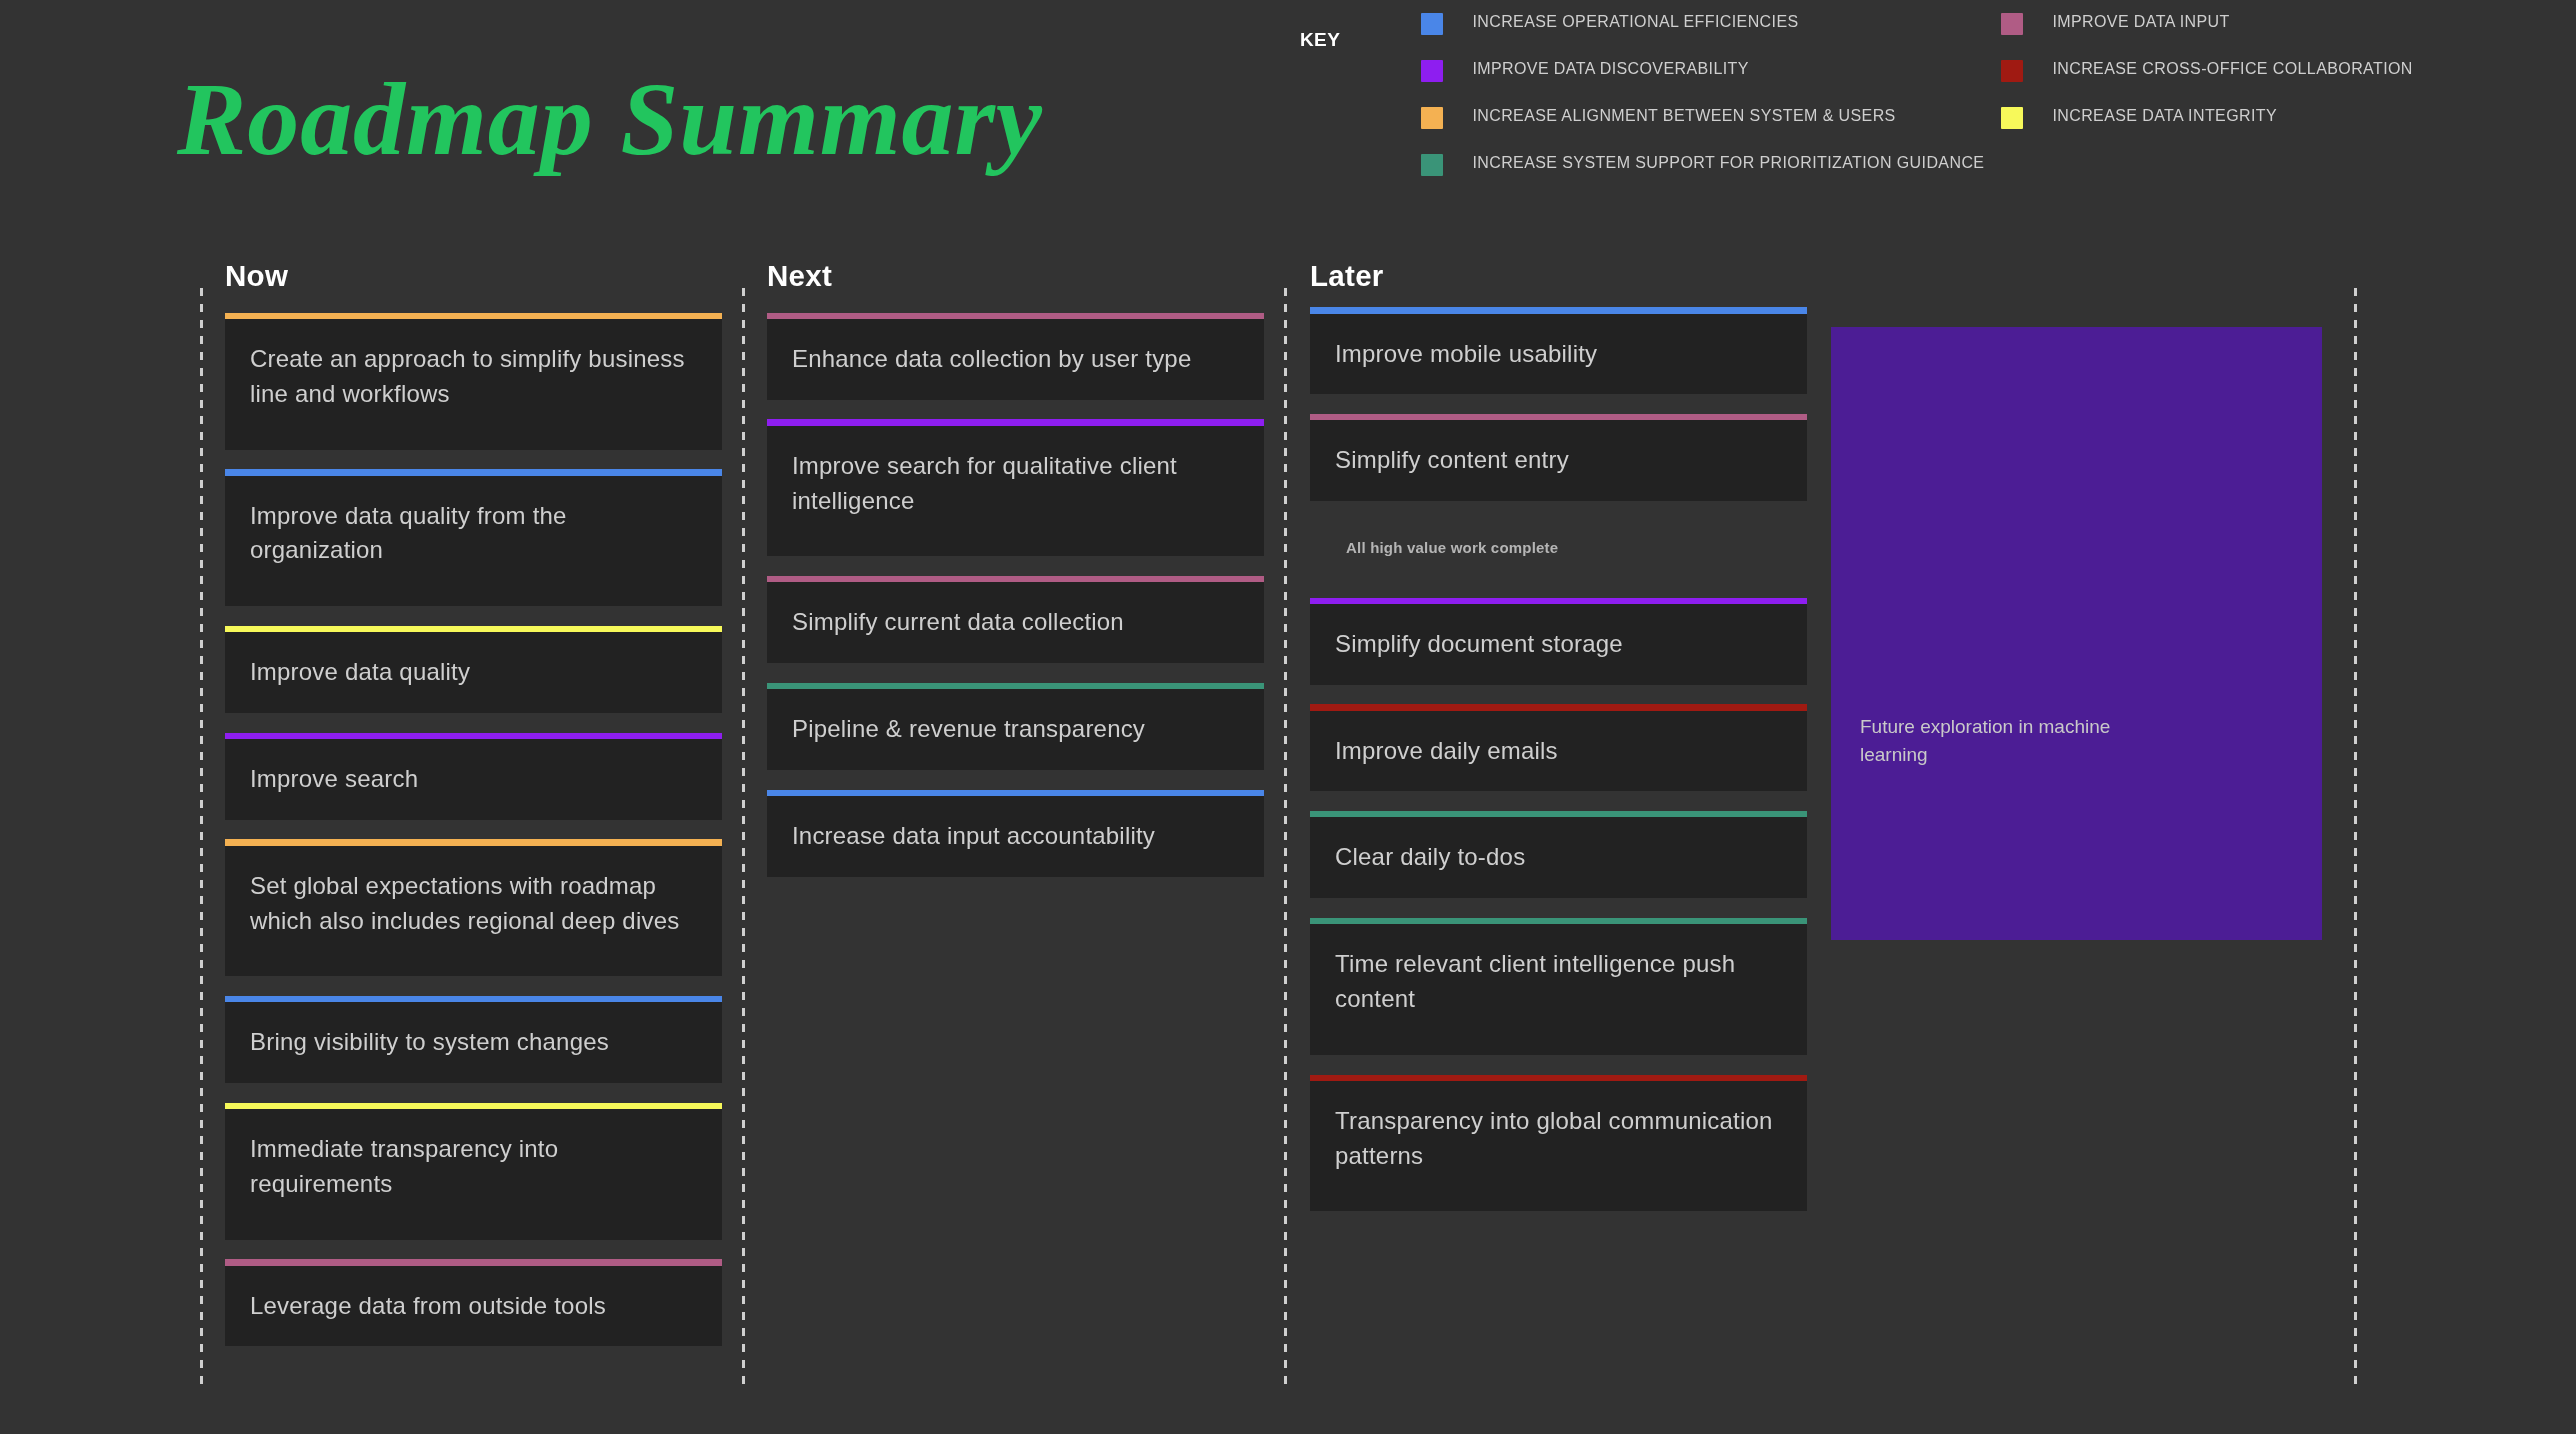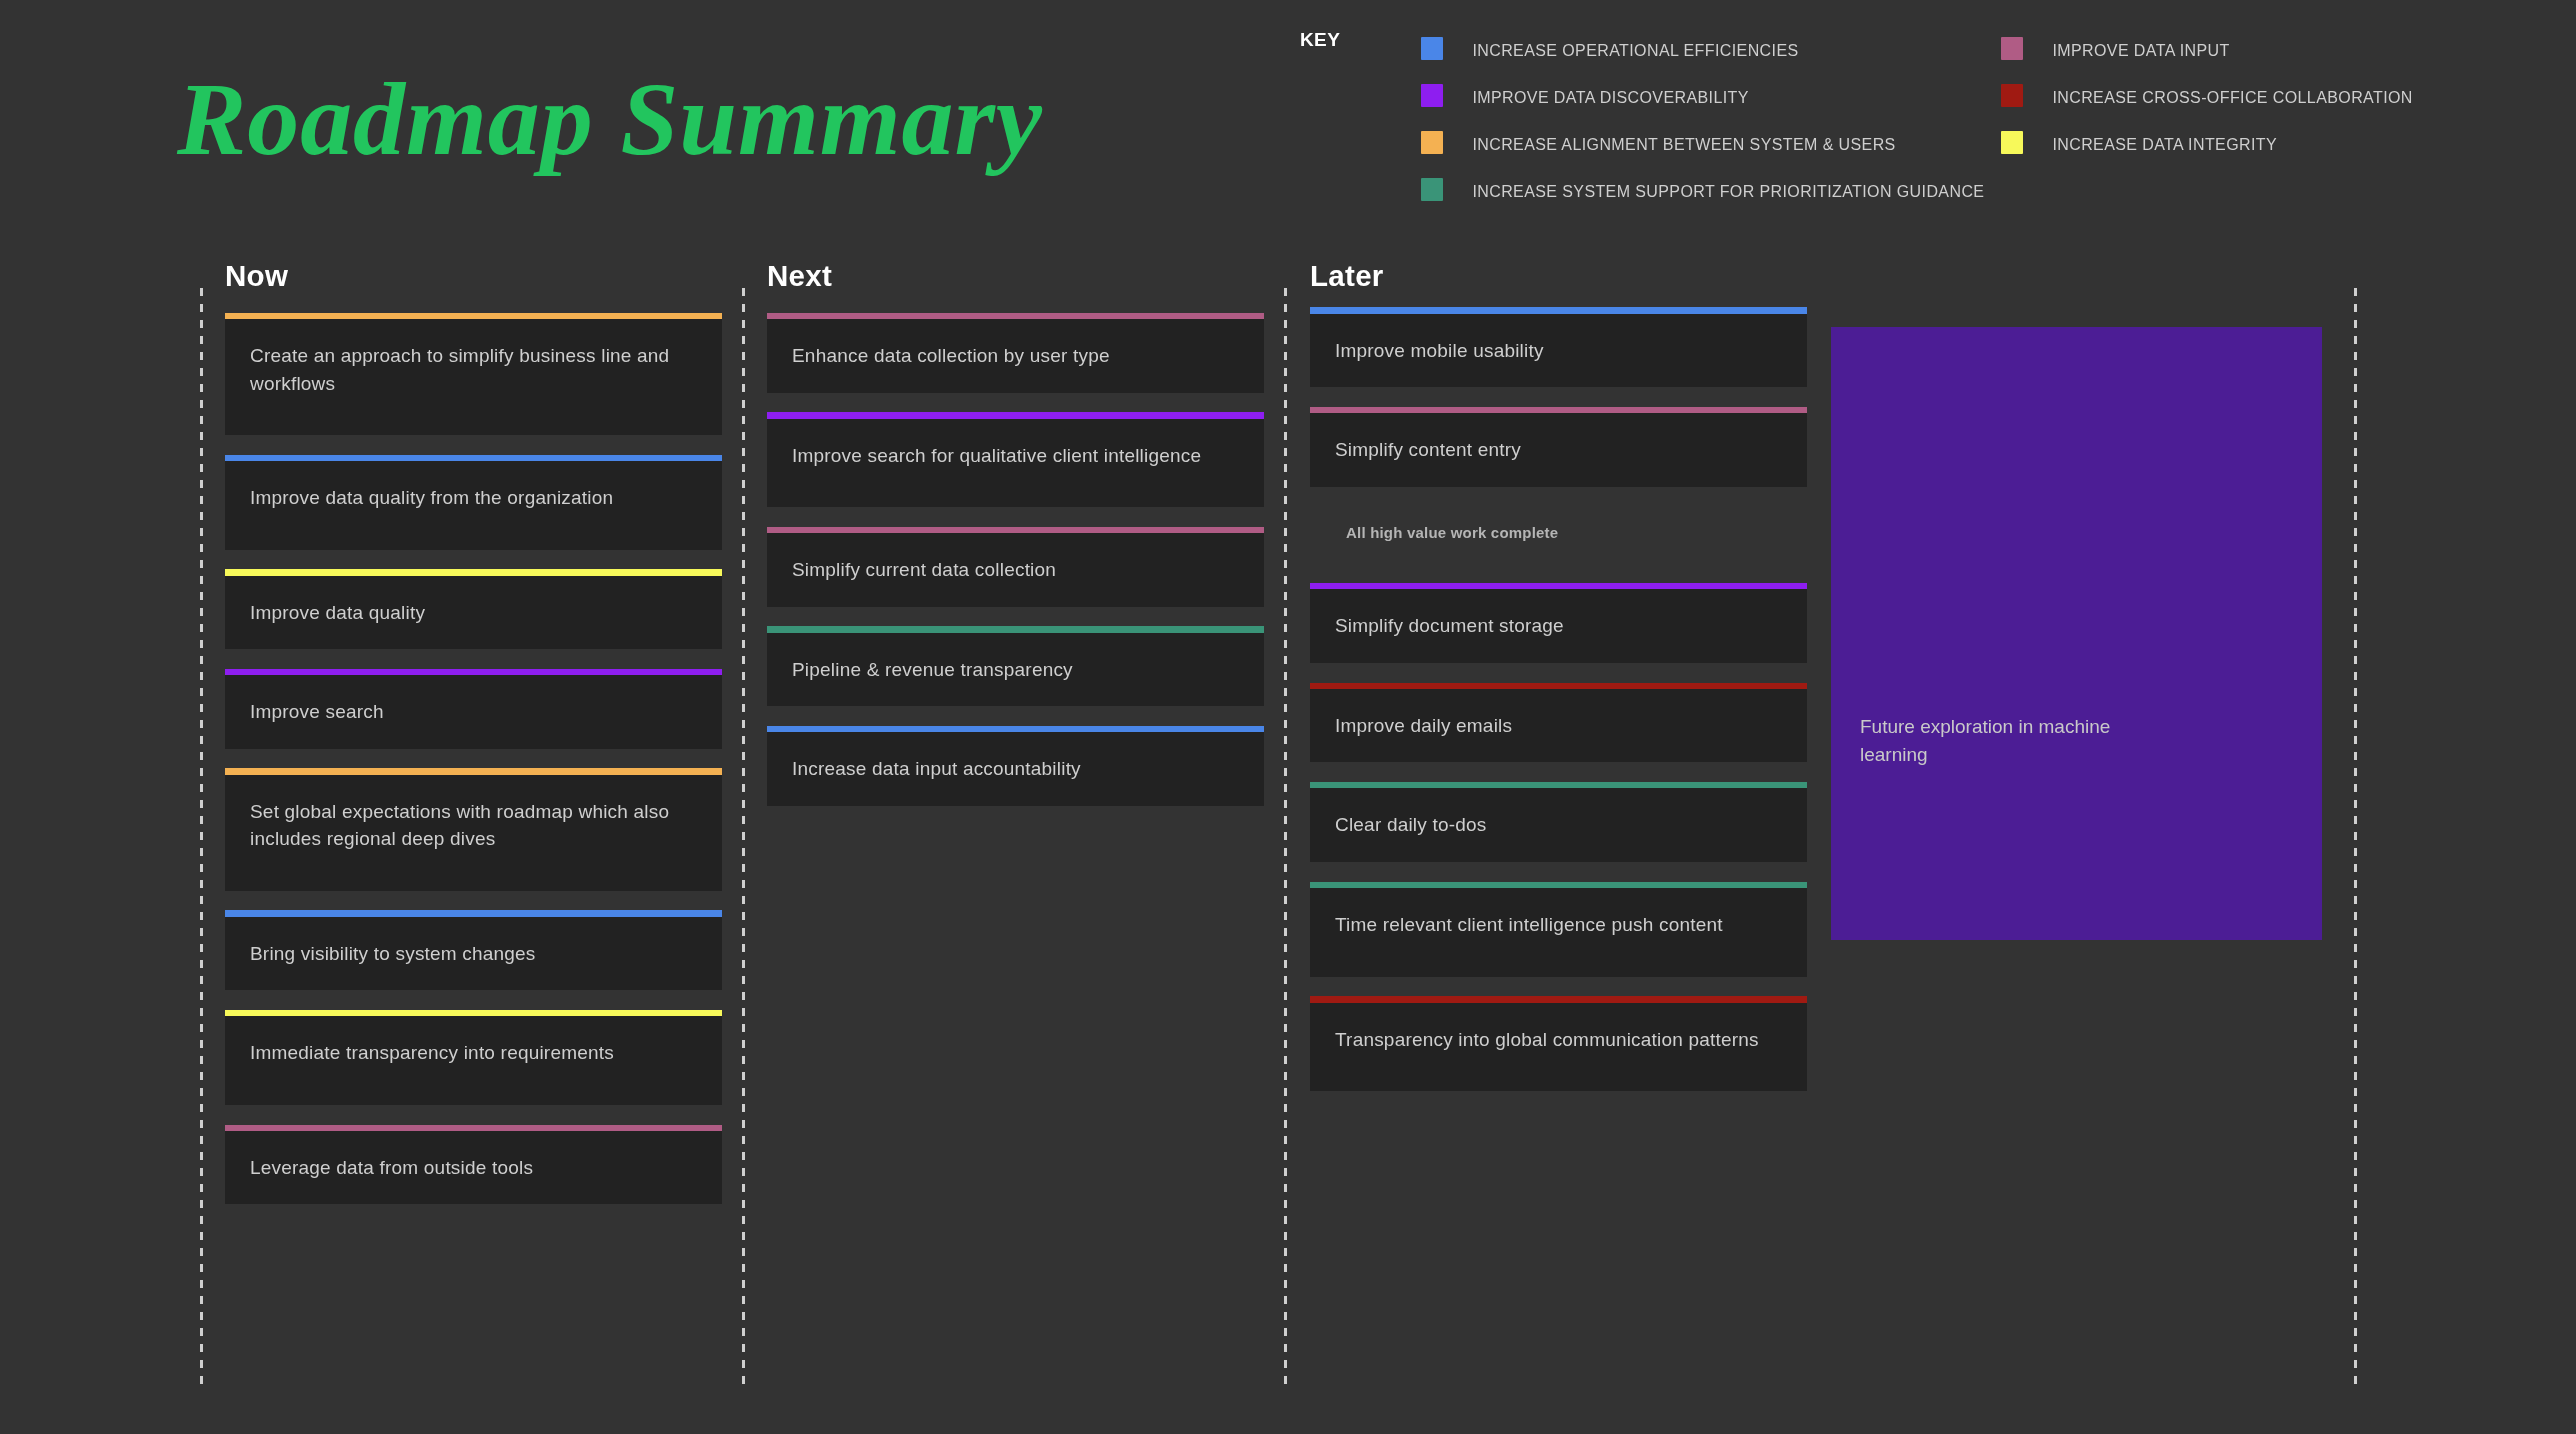--- a/index.html
+++ b/index.html
@@ -50,21 +50,21 @@
     margin-left: 7px;
   }
   .legend-col {
     position: absolute;
     top: 0;
   }
   #legend-col-left  { left: 111px; width: 680px; }
   #legend-col-right { left: 691px; width: 572px; }
   .legend-item {
     display: flex;
-    align-items: flex-end;
+    align-items: flex-start;
     height: 47px;
     padding-left: 17px;
   }
   .legend-swatch {
     width: 22.4px;
     height: 22.4px;
     flex: 0 0 22.4px;
     border-radius: 0.9px;
   }
   .legend-label {
@@ -98,21 +98,21 @@
     background: #222222;
     margin-bottom: 19.7px;
     box-sizing: border-box;
     position: relative;
   }
   .card-bar {
     height: 6.3px;
     width: 100%;
   }
   .card-text {
-    font-size: 19px;
+    font-size: 24px;
     line-height: 1.45;
     color: #cfcfcf;
     padding: 23px 23px 23px 25px;
     letter-spacing: 0.2px;
   }
   .card.tall .card-text { padding-bottom: 38px; }
 
   
   .note {
     background: transparent;

